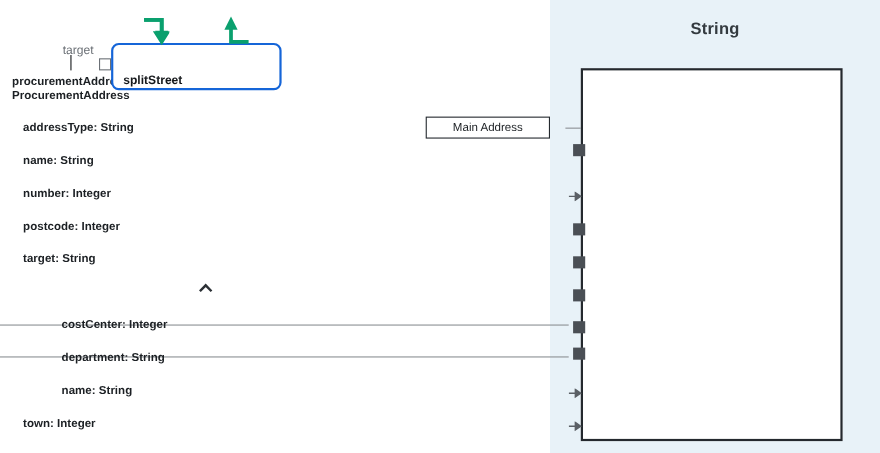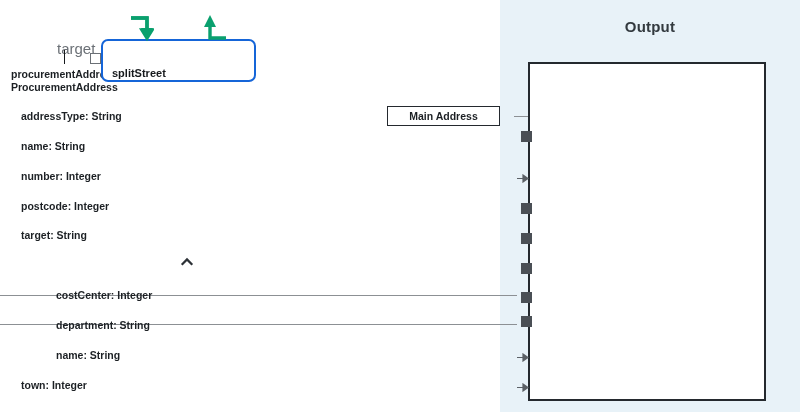--- a/index.html
+++ b/index.html
@@ -112,21 +112,21 @@
     top: 106px;
     width: 113px;
     height: 20px;
     background: #ffffff;
     border: 1.6px solid #24292e;
     box-sizing: border-box;
     display: flex;
     align-items: center;
     justify-content: center;
     font-size: 10.5px;
-    font-weight: bold;
+    font-weight: normal;
     color: #1c2024;
     text-align: right;
   }
   #main-address-wire {
     position: absolute;
     left: 514px;
     top: 115.5px;
     width: 14px;
     height: 0;
     border-top: 1.4px solid #8c9094;
@@ -157,21 +157,21 @@
     left: 64px;
     top: 50px;
     width: 1px;
     height: 14px;
     background: #16191c;
   }
   #target-label {
     position: absolute;
     left: 57px;
     top: 40px;
-    font-size: 15px;
+    font-size: 11px;
     color: #6b7076;
   }
   #target-port {
     position: absolute;
     left: 90px;
     top: 53px;
     width: 11px;
     height: 11px;
     background: #ffffff;
     border: 1.4px solid #6b7076;
@@ -188,21 +188,21 @@
   .action-arrow svg { display: block; }
   #arrow-in  { left: 128px; top: 14px; }
   #arrow-out { left: 203px; top: 14px; }
 </style>
 </head>
 <body>
 
 <div id="canvas">
 
   <div id="output-panel">
-    <div id="output-title">Output</div>
+    <div id="output-title">String</div>
   </div>
 
   <div id="wires-layer">
       <div class="wire" style="top: 295px; left: 0px; width: 517px;"></div>
       <div class="wire" style="top: 324px; left: 0px; width: 517px;"></div>
     </div>
 
   <div id="main-address-box">
     <span>Main Address</span>
   </div>

